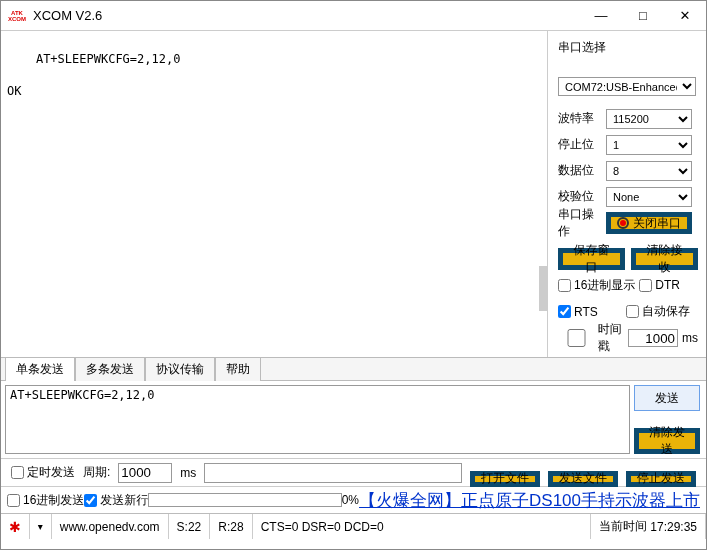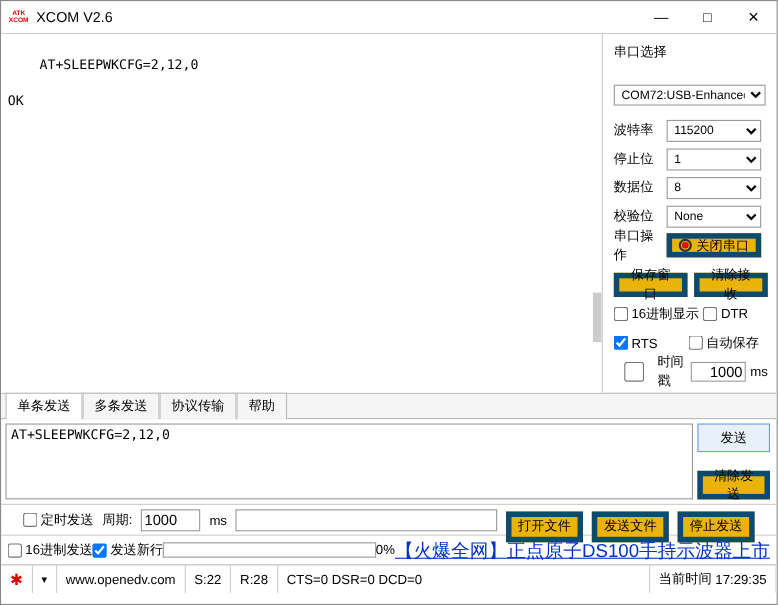--- a/index.html
+++ b/index.html
@@ -26,24 +26,24 @@
 .chk input { width: 13px; height: 13px; }
 .tsrow input { width: 50px; height: 18px; border: 1px solid #999; text-align: right; padding: 0 2px; }
 .tabs { display: flex; border-top: 1px solid #bbb; border-bottom: 1px solid #bbb; background: #f5f5f5; height: 24px; align-items: flex-end; padding-left: 4px; }
 .tab { padding: 3px 10px; border: 1px solid #bbb; border-bottom: none; margin-right: 0px; background: #f5f5f5; cursor: pointer; font-size: 12px; position: relative; top: 1px; }
 .tab.active { background: #fff; }
 .sendarea { display: flex; height: 78px; border-bottom: 1px solid #ccc; }
 .sendinput { flex: 1; border: 1px solid #999; margin: 4px; font-family: "SimSun", monospace; font-size: 12px; padding: 2px 4px; resize: none; }
 .sendbtns { width: 72px; display: flex; flex-direction: column; justify-content: space-between; padding: 4px 6px 4px 0; gap: 6px; }
 .sendbtns .opbtn { width: 100%; justify-content: center; height: 26px; }
 .sendbtns .opbtn.primary { background: #e8f0fb; border: 1px solid #6aa0e8; }
-.ctrlrow { display: flex; align-items: center; height: 28px; padding: 0 20px; gap: 8px; border-bottom: 1px solid #ccc; }
+.ctrlrow { display: flex; align-items: center; height: 28px; padding: 0 10px; gap: 8px; border-bottom: 1px solid #ccc; }
 .ctrlrow input.period { width: 54px; height: 20px; border: 1px solid #999; padding: 0 2px; }
 .ctrlrow input.pathbox { flex: 1; height: 20px; border: 1px solid #999; min-width: 60px; }
-.ctrlrow .opbtn { height: 28px; margin-top: 12px; }
+.ctrlrow .opbtn { height: 16px; margin-top: 12px; }
 .progressrow { display: flex; align-items: center; height: 26px; padding: 0 6px; gap: 0; }
 .progressbar { flex: 1; height: 14px; border: 1px solid #999; background: #fff; }
 .adlink { color: #0033cc; font-size: 17px; }
 .statusbar { display: flex; align-items: center; height: 26px; border-top: 1px solid #bbb; font-size: 12px; background: #fff; }
 .statusbar > div { padding: 0 8px; border-right: 1px solid #ccc; height: 100%; display: flex; align-items: center; }
 .gear { color: #d00; font-size: 14px; }
 .downarr { font-size: 10px; }
 </style>
 </head>
 <body>

